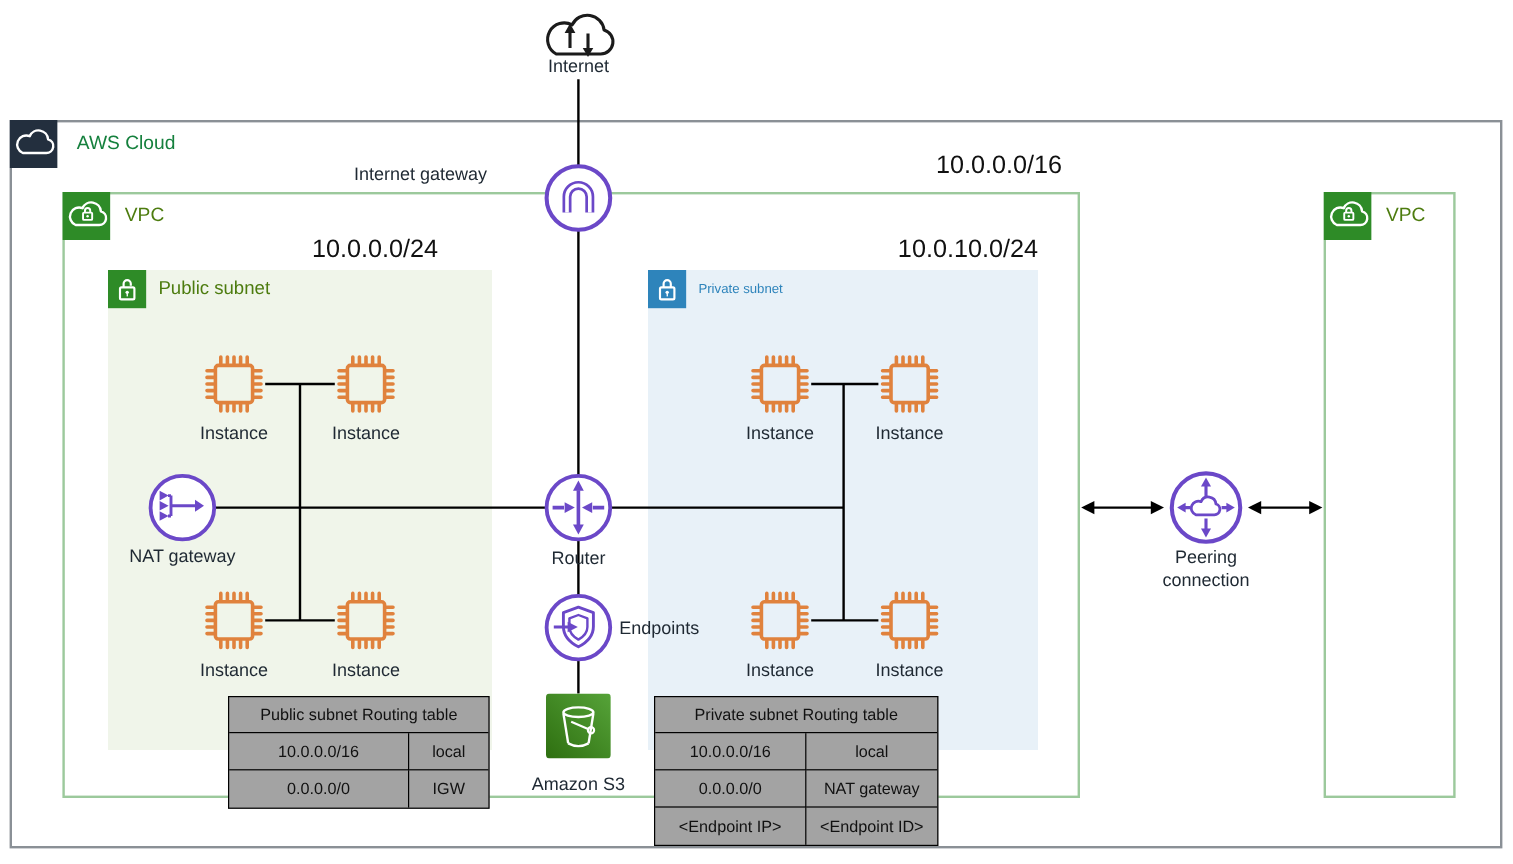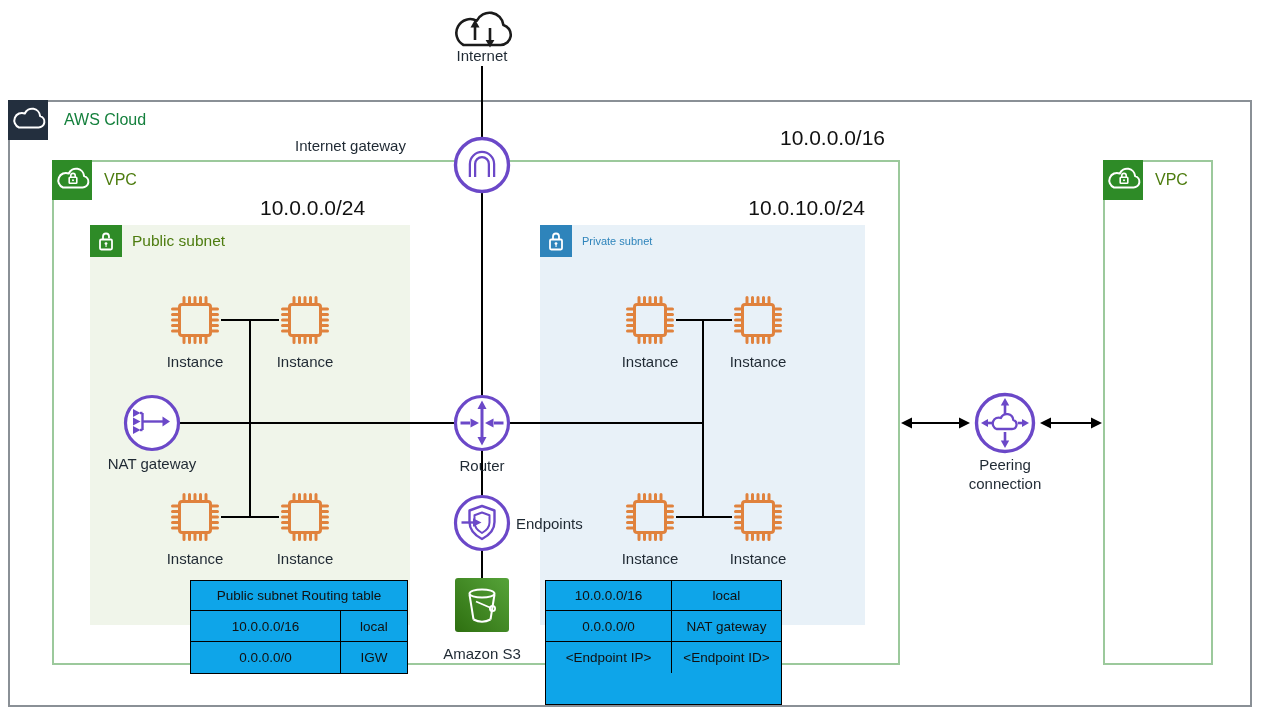--- a/index.html
+++ b/index.html
@@ -11,21 +11,21 @@
   .cidr{position:absolute;font-size:21px;color:#111;white-space:nowrap;}
   .groupbox{position:absolute;box-sizing:border-box;background:transparent;}
   .aws-box{border:2px solid #8a9096;}
   .vpc-box{border:2px solid #9cc99c;}
   .subnet-bg{position:absolute;}
   .pub-bg{background:#f0f5ea;}
   .priv-bg{background:#e8f1f8;}
   .grp-label{position:absolute;display:flex;align-items:center;font-size:16px;}
   .green-t{color:#4d7c0f;}
   .blue-t{color:#2e84bb;}
-  .rtable{position:absolute;background:#0ea5e9;border:1.5px solid #000;display:grid;font-size:13.5px;color:#111;}
+  .rtable{position:absolute;background:#a3a3a3;border:1.5px solid #000;display:grid;font-size:13.5px;color:#111;}
   .rtable .hdr{grid-column:1/3;display:flex;align-items:center;justify-content:center;border-bottom:1.5px solid #000;}
   .rtable .cell{display:flex;align-items:center;justify-content:center;}
   .rtable .br{border-right:1.5px solid #000;}
   .rtable .bb{border-bottom:1.5px solid #000;}
   .icon{position:absolute;}
   svg{display:block;}
 </style>
 </head>
 <body>
 
@@ -308,20 +308,21 @@
 
   <div class="rtable" style="left:190px;top:580px;grid-template-columns:150px 66px;grid-template-rows:30px 31px 31px;">
     <div class="hdr">Public subnet Routing table</div>
     <div class="cell br bb">10.0.0.0/16</div>
     <div class="cell bb">local</div>
     <div class="cell br">0.0.0.0/0</div>
     <div class="cell">IGW</div>
   </div>
 
   <div class="rtable" style="left:545px;top:580px;grid-template-columns:126px 109px;grid-template-rows:30px 31px 31px 31px;">
+    <div class="hdr">Private subnet Routing table</div>
     <div class="cell br bb">10.0.0.0/16</div>
     <div class="cell bb">local</div>
     <div class="cell br bb">0.0.0.0/0</div>
     <div class="cell bb">NAT gateway</div>
     <div class="cell br">&lt;Endpoint IP&gt;</div>
     <div class="cell">&lt;Endpoint ID&gt;</div>
   </div>
 
 </div>
 

